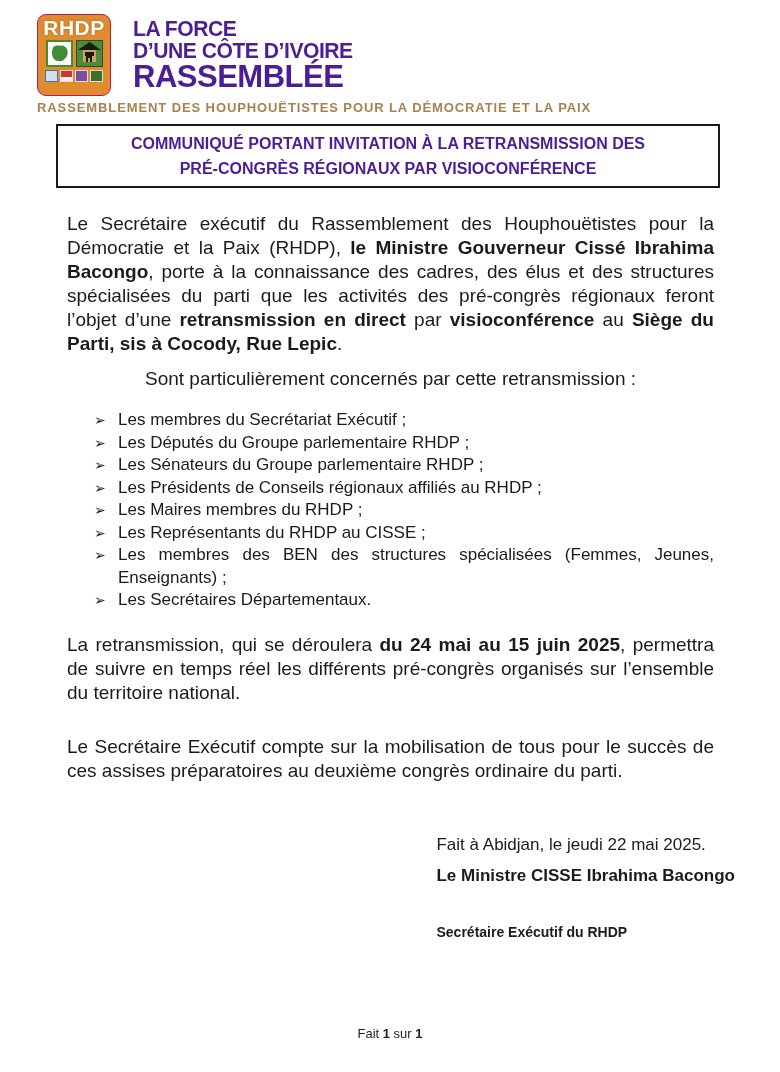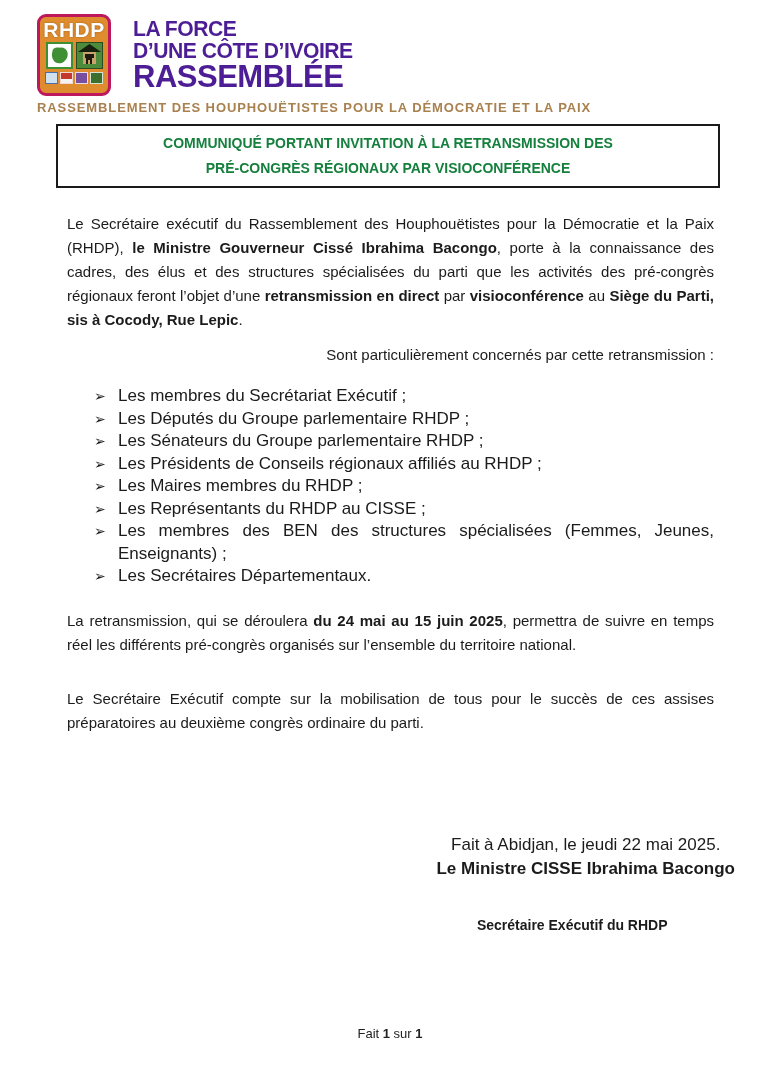--- a/index.html
+++ b/index.html
@@ -12,21 +12,21 @@
     overflow: hidden;
   }
   .page { width: 780px; height: 1072px; position: relative; background:#fff; }
 
   
   .logo-wrap { padding: 14px 0 0 37px; width: 360px; }
   .logo-row { display: flex; align-items: flex-start; }
   .logo-box {
     width: 74px; height: 82px;
     background: #DE8C2E;
-    border: 3px solid #be185d;
+    border: 1px solid #be185d;
     border-radius: 9px;
     display: flex; flex-direction: column; align-items: center;
     padding-top: 2px;
     flex: 0 0 auto;
   }
   .logo-acronym {
     font-weight: 700; font-size: 21px; line-height: 22px;
     color: #ffffff; letter-spacing: 0.5px;
     text-shadow: 0 0 2px rgba(120,70,10,.65);
   }
@@ -51,45 +51,45 @@
     white-space: nowrap;
   }
 
   
   .title-box {
     position: absolute; left: 56px; top: 124px; width: 664px; height: 64px;
     border: 2px solid #1a1a1a;
     display: flex; flex-direction: column; align-items: center; justify-content: center;
     text-align: center;
   }
-  .title-box .t-line { font-weight: 700; font-size: 14px; line-height: 25px; color: #15803d; }
+  .title-box .t-line { font-weight: 700; font-size: 16px; line-height: 25px; color: #4c1d95; }
 
   
   .body-col { position: absolute; left: 67px; top: 212px; width: 647px; }
-  .para { font-size: 15px; line-height: 24px; text-align: justify; color: #1b1b1b; }
+  .para { font-size: 19px; line-height: 24px; text-align: justify; color: #1b1b1b; }
   .para b, .seg-b { font-weight: 700; }
   .p-intro { margin-bottom: 11px; }
-  .p-concern { margin-bottom: 18px; text-align: right; }
+  .p-concern { margin-bottom: 18px; text-align: center; }
   ul.concern-list { list-style: none; margin-bottom: 21px; }
   ul.concern-list li {
     position: relative;
     font-size: 17px; line-height: 22.5px;
     padding-left: 51px;
     text-align: justify;
   }
   ul.concern-list li .bullet {
     position: absolute; left: 27px; top: 0;
     font-size: 14px;
   }
   .p-dates { margin-bottom: 30px; }
 
   
-  .signature { position: absolute; right: 45px; top: 833px; text-align: center; }
+  .signature { position: absolute; right: 45px; top: 833px; text-align: left; }
   .sig-date { font-size: 17px; line-height: 24px; }
-  .sig-name { font-size: 17px; font-weight: 700; line-height: 24px; }
+  .sig-name { font-size: 17px; font-weight: 700; line-height: 24px; margin-top: 7px; }
   .sig-role { font-size: 14px; font-weight: 700; line-height: 24px; margin-top: 32px; margin-right: 27px; }
 
   
   .footer { position: absolute; left: 0; top: 1026px; width: 780px; text-align: center;
     font-size: 13px; color: #222; }
 </style>
 </head>
 <body>
 
 <div class="page">

